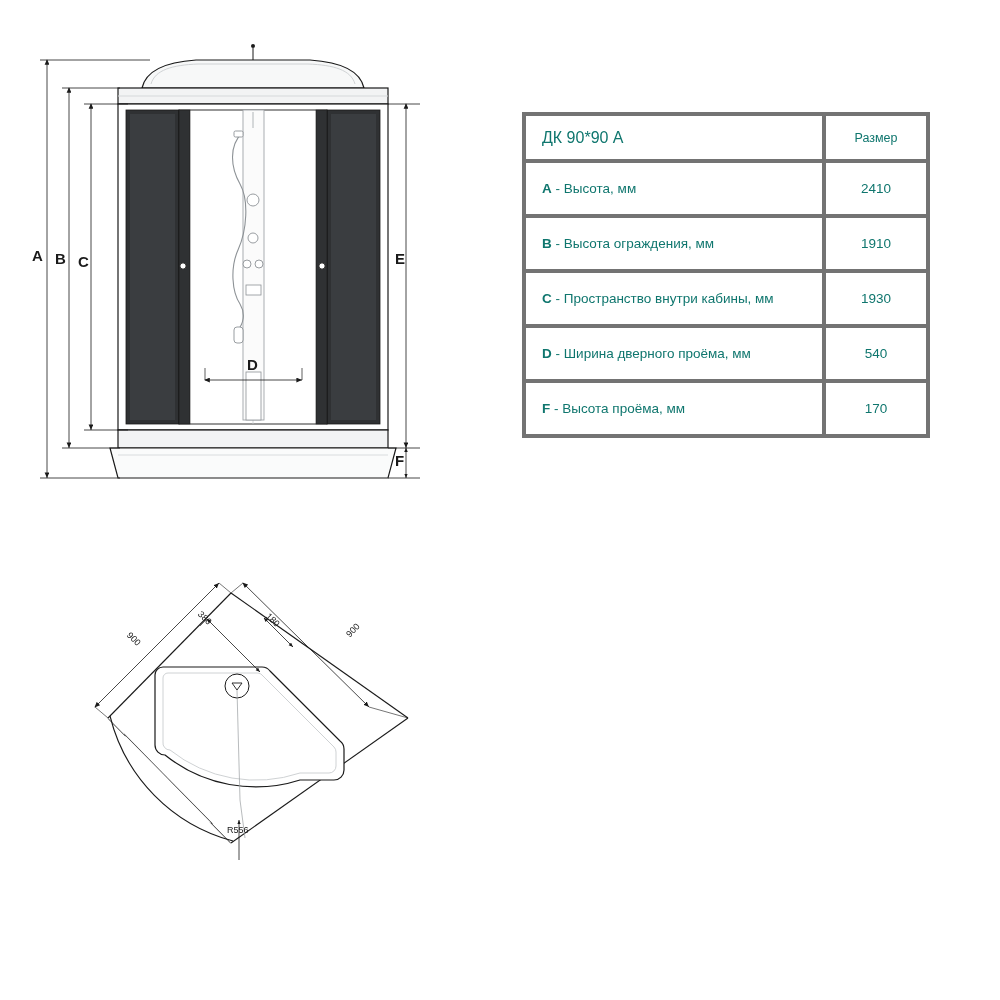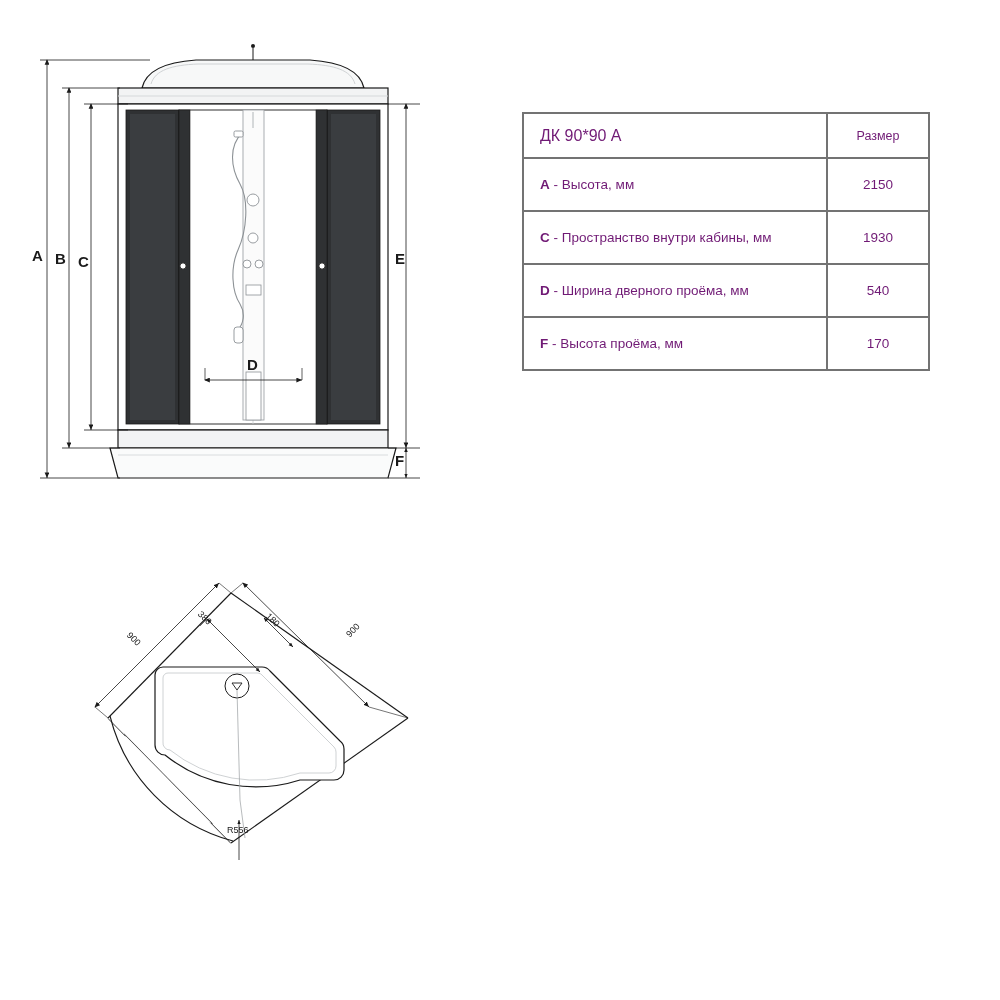--- a/index.html
+++ b/index.html
@@ -29,26 +29,26 @@
   }
   .spec-table {
     position: absolute;
     left: 522px;
     top: 112px;
     width: 408px;
     border-collapse: collapse;
     background: #ffffff;
   }
   .spec-table td {
-    border: 2px solid #737373;
+    border: 4px solid #737373;
     padding: 0;
     height: 51px;
     vertical-align: middle;
     font-size: 13.5px;
-    color: #701a75;
+    color: #0f766e;
   }
   .spec-table td.lbl {
     padding-left: 16px;
     text-align: left;
   }
   .spec-table td.val {
     width: 100px;
     text-align: center;
     margin-top: 47px;
   }
@@ -224,21 +224,25 @@
   </svg>
 
   <table class="spec-table">
     <tbody>
       <tr class="head">
         <td class="lbl">ДК  90*90 А</td>
         <td class="val">Размер</td>
       </tr>
       <tr>
         <td class="lbl"><span class="key">A</span><span> - Высота, мм</span></td>
-        <td class="val">2150</td>
+        <td class="val">2410</td>
+      </tr>
+      <tr>
+        <td class="lbl"><span class="key">B</span><span> - Высота ограждения, мм</span></td>
+        <td class="val">1910</td>
       </tr>
       <tr>
         <td class="lbl"><span class="key">C</span><span> - Пространство внутри кабины, мм</span></td>
         <td class="val">1930</td>
       </tr>
       <tr>
         <td class="lbl"><span class="key">D</span><span> - Ширина дверного проёма, мм</span></td>
         <td class="val">540</td>
       </tr>
       <tr>

